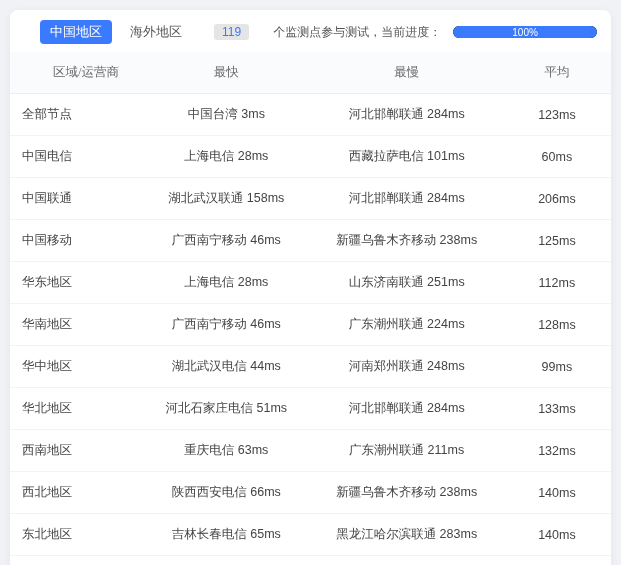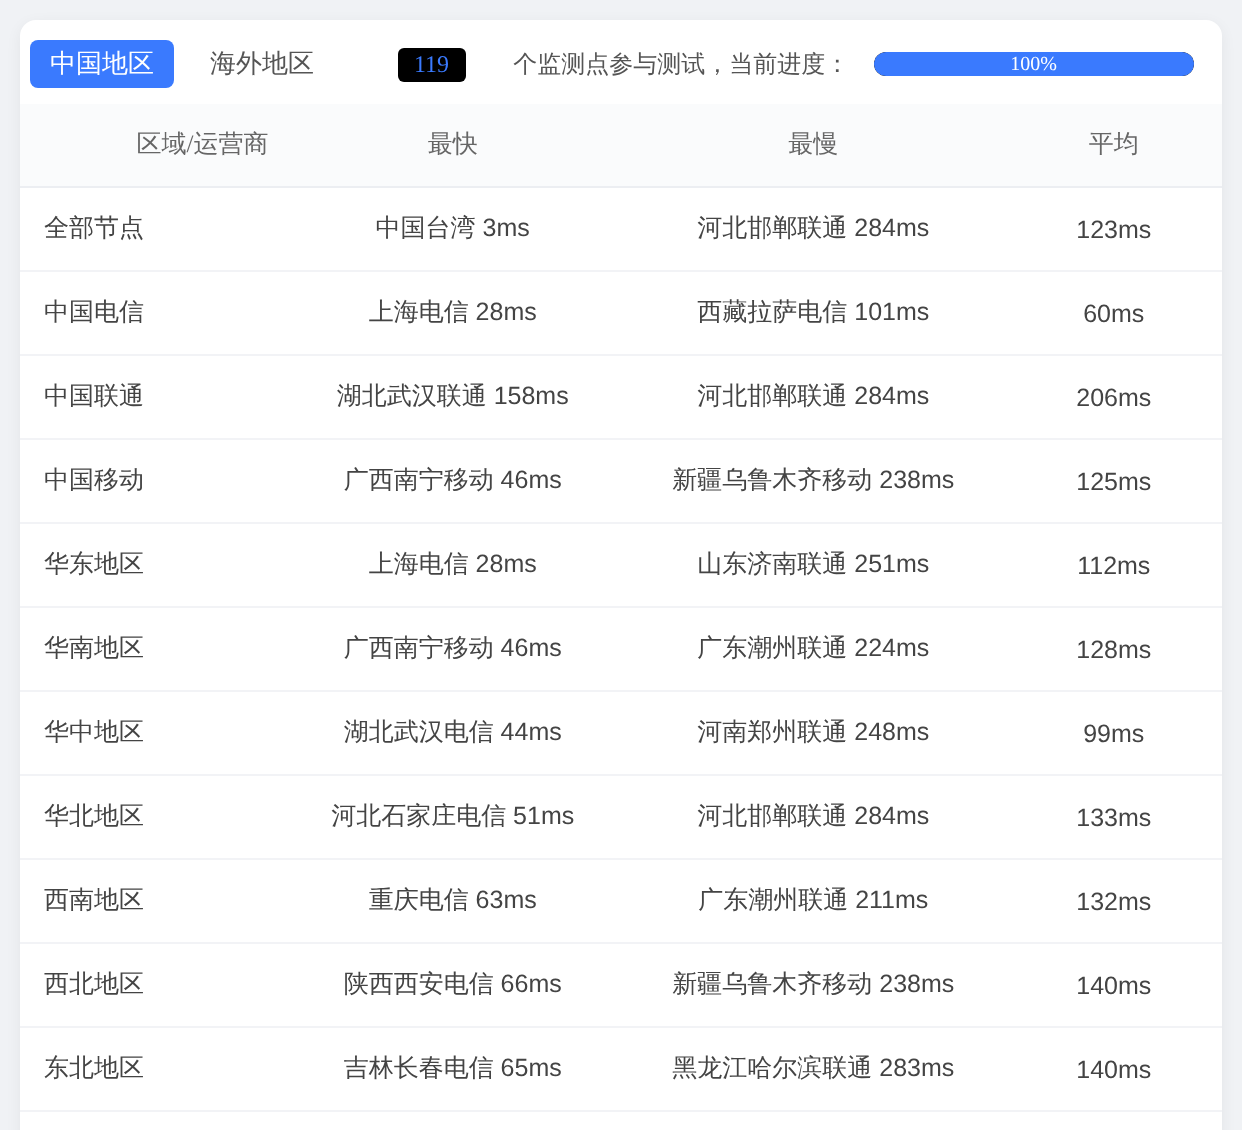--- a/index.html
+++ b/index.html
@@ -11,42 +11,41 @@
   .card {
     width: 601px;
     background: #fff;
     border-radius: 8px;
     box-shadow: 0 2px 8px rgba(0,0,0,0.06);
     overflow: hidden;
   }
   .header {
     display: flex;
     align-items: center;
-    padding: 10px 14px 8px 5px;
+    padding: 10px 14px 8px 30px;
     gap: 8px;
     font-size: 13px;
-    font-family: Liberation Serif, serif;
   }
   .tab {
     padding: 3px 10px;
     border-radius: 4px;
     cursor: pointer;
     color: #555;
   }
   .tab.active {
     background: #3a7afe;
     color: #fff;
   }
   .badge {
-    background: #000000;
+    background: #e5e5e5;
     color: #3a7afe;
     padding: 1px 8px;
     border-radius: 3px;
     font-size: 12px;
-    margin-left: 24px;
+    margin-left: 14px;
   }
   .status-text {
     color: #555;
     font-size: 12px;
     margin-left: 16px;
   }
   .progress-wrap {
     flex: 1;
     height: 12px;
     background: #0f172a;
@@ -73,21 +72,21 @@
     color: #333;
   }
   thead th {
     font-weight: 500;
     color: #666;
     padding: 12px 8px;
     text-align: center;
     border-bottom: 1px solid #eceef2;
     background: #fafbfc;
   }
-  thead th:first-child { padding-left: 28px; text-align: right; width: 22%; font-family: Liberation Serif, serif; }
+  thead th:first-child { padding-left: 28px; text-align: center; width: 22%; font-family: Liberation Serif, serif; }
   thead th:nth-child(2) { width: 28%; }
   thead th:nth-child(3) { width: 32%; }
   thead th:nth-child(4) { width: 18%; }
   tbody td {
     padding: 12px 8px;
     text-align: center;
     border-bottom: 1px solid #f2f3f6;
     color: #444;
   }
   tbody td:first-child { padding-left: 12px; text-align: left; }

